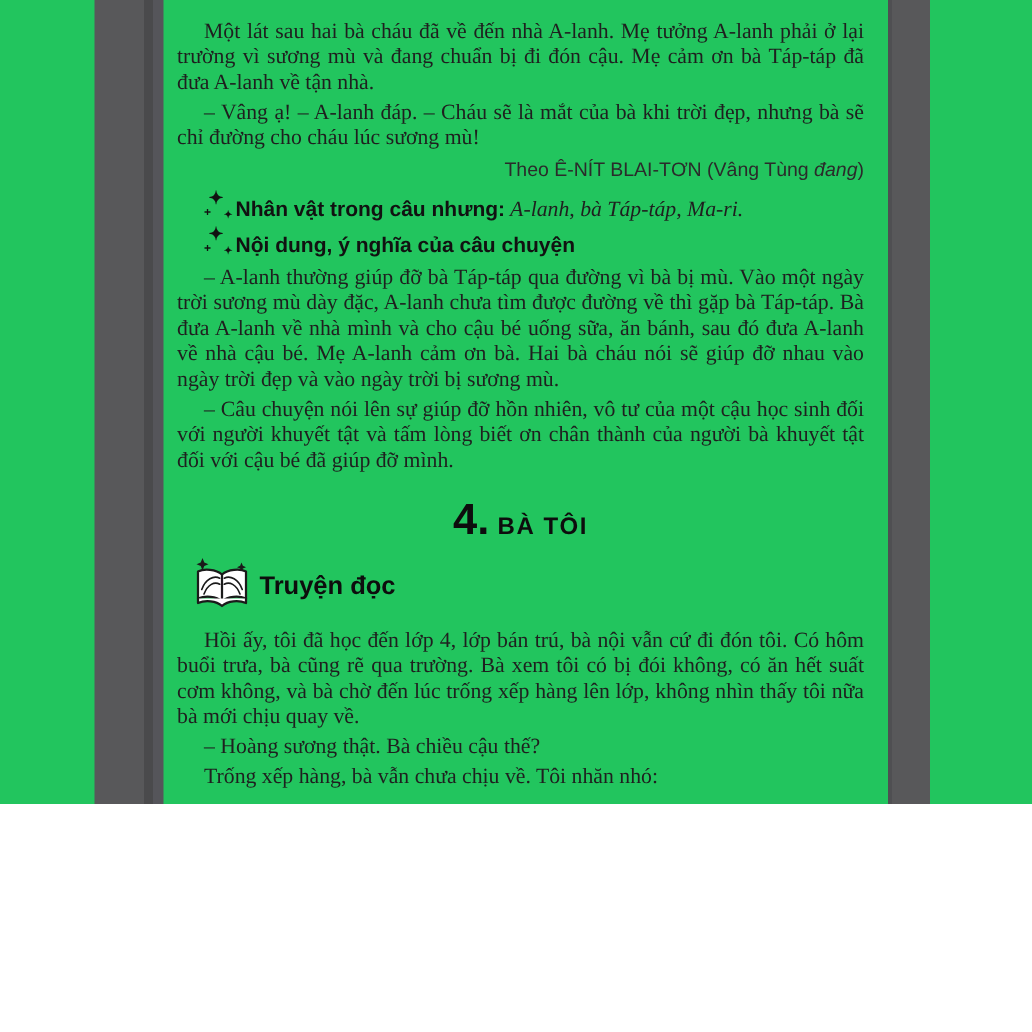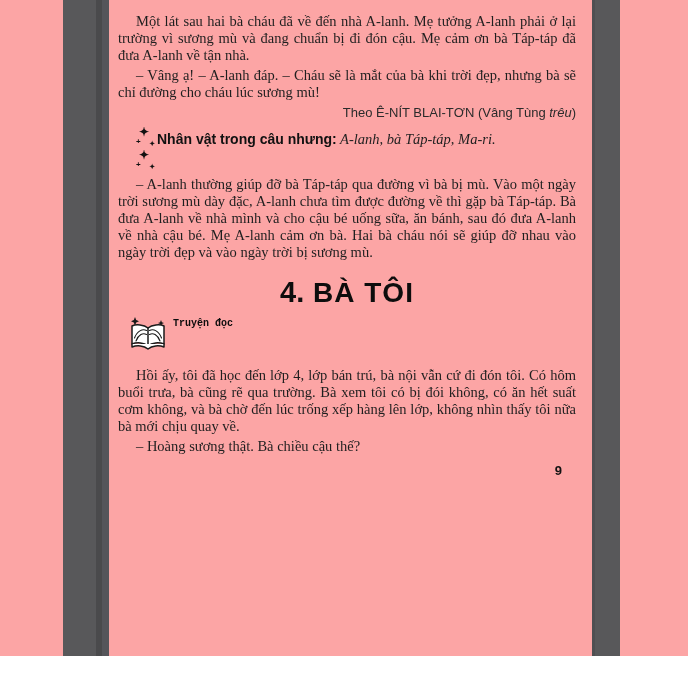--- a/index.html
+++ b/index.html
@@ -1,16 +1,16 @@
 <!DOCTYPE html>
 <html><head>
 <meta charset="utf-8">
 <style>
   html,body{margin:0;padding:0;}
-  #screen{position:relative;width:688px;height:656px;background:#fca5a5;overflow:hidden;
+  #screen{position:relative;width:688px;height:536px;background:#22c55e;overflow:hidden;
           font-family:"Liberation Serif",serif;}
   .photo-bar{position:absolute;top:0;height:686px;background:#58585a;}
   #bar-left{left:63px;width:46px;
             background:linear-gradient(90deg,#58585a 0 33px,#4a4a4c 33px 39px,#55555a 39px 46px);}
   #bar-right{left:592px;width:28px;
              background:linear-gradient(90deg,#4f4f52 0 3px,#58585a 3px 28px);}
   #content{position:absolute;left:118px;top:13px;width:458px;color:#1f1f1f;
            font-size:14.5px;line-height:17px;text-align:justify;}
   p.para{margin:0 0 3px 0;text-indent:18px;}
   .attribution{font-family:"Liberation Sans",sans-serif;font-size:13px;color:#2b2b2b;
@@ -21,52 +21,53 @@
   .bullet-row .value{font-family:"Liberation Serif",serif;font-weight:normal;color:#1f1f1f;
                      font-size:14.5px;font-style:italic;}
   .spark{display:inline-block;position:relative;width:15px;height:16px;vertical-align:-2px;
          margin-right:4px;}
   .spark .s-big{position:absolute;left:1px;top:-4px;font-style:normal;font-size:12px;line-height:12px;color:#111;}
   .spark .s-small{position:absolute;right:-2px;bottom:-1px;font-style:normal;font-size:7px;line-height:7px;color:#111;}
   .spark .s-plus{position:absolute;left:-2px;bottom:0px;font-style:normal;font-size:8px;line-height:8px;font-weight:bold;color:#111;}
   .lesson-heading{text-align:center;font-family:"Liberation Sans",sans-serif;font-weight:bold;
                   color:#0d0d0d;margin:15px 0 2px 0;line-height:32px;}
   .lesson-number{font-size:29px;}
-  .lesson-title{font-size:28px;letter-spacing:1px;}
-  .section-row{display:flex;align-items:flex-start;margin:2px 0 6px 8px;
-               font-family:Liberation Mono, monospace;font-weight:bold;font-size:10px;color:#0d0d0d;}
+  .lesson-title{font-size:16px;letter-spacing:1px;}
+  .section-row{display:flex;align-items:center;margin:2px 0 6px 8px;
+               font-family:Liberation Sans, sans-serif;font-weight:bold;font-size:17px;color:#0d0d0d;}
   .section-row .book-icon{margin-right:3px;}
   .section-row .label{padding-bottom:2px;}
   .page-number{font-family:"Liberation Sans",sans-serif;font-weight:bold;font-size:13px;
                text-align:right;padding-right:14px;margin-top:7px;color:#111;}
 </style>
 </head>
 <body>
 
 <div id="screen">
 
   <div id="bar-left" class="photo-bar"></div>
   <div id="bar-right" class="photo-bar"></div>
 
   <div id="content">
 
     <p class="para">Một lát sau hai bà cháu đã về đến nhà A-lanh. Mẹ tưởng A-lanh phải ở lại trường vì sương mù và đang chuẩn bị đi đón cậu. Mẹ cảm ơn bà Táp-táp đã đưa A-lanh về tận nhà.</p>
     <p class="para">– Vâng ạ! – A-lanh đáp. – Cháu sẽ là mắt của bà khi trời đẹp, nhưng bà sẽ chỉ đường cho cháu lúc sương mù!</p>
 
-    <div class="attribution"><span>Theo Ê-NÍT BLAI-TƠN (Vâng Tùng </span><span class="it">trêu</span><span>)</span></div>
+    <div class="attribution"><span>Theo Ê-NÍT BLAI-TƠN (Vâng Tùng </span><span class="it">đang</span><span>)</span></div>
 
     <div class="bullet-row">
       <span class="spark"><i class="s-big">✦</i><i class="s-small">✦</i><i class="s-plus">+</i></span><span>Nhân vật trong câu nhưng:</span><span class="value"> A-lanh, bà Táp-táp, Ma-ri.</span>
     </div>
 
     <div class="bullet-row">
-      <span class="spark"><i class="s-big">✦</i><i class="s-small">✦</i><i class="s-plus">+</i></span>
+      <span class="spark"><i class="s-big">✦</i><i class="s-small">✦</i><i class="s-plus">+</i></span><span>Nội dung, ý nghĩa của câu chuyện</span>
     </div>
 
     <p class="para">– A-lanh thường giúp đỡ bà Táp-táp qua đường vì bà bị mù. Vào một ngày trời sương mù dày đặc, A-lanh chưa tìm được đường về thì gặp bà Táp-táp. Bà đưa A-lanh về nhà mình và cho cậu bé uống sữa, ăn bánh, sau đó đưa A-lanh về nhà cậu bé. Mẹ A-lanh cảm ơn bà. Hai bà cháu nói sẽ giúp đỡ nhau vào ngày trời đẹp và vào ngày trời bị sương mù.</p>
+    <p class="para">– Câu chuyện nói lên sự giúp đỡ hồn nhiên, vô tư của một cậu học sinh đối với người khuyết tật và tấm lòng biết ơn chân thành của người bà khuyết tật đối với cậu bé đã giúp đỡ mình.</p>
 
     <div class="lesson-heading"><span class="lesson-number">4.</span><span class="lesson-title"> BÀ TÔI</span></div>
 
     <div class="section-row">
       <span class="book-icon">
         <svg width="44" height="40" viewBox="0 0 44 40" fill="none">
           <path d="M9 2 L10.2 5 L13 6.2 L10.2 7.4 L9 10.4 L7.8 7.4 L5 6.2 L7.8 5 Z" fill="#1a1a1a"></path>
           <path d="M35 5 L35.9 7.2 L38 8.1 L35.9 9 L35 11.2 L34.1 9 L32 8.1 L34.1 7.2 Z" fill="#1a1a1a"></path>
           <g stroke="#1a1a1a" stroke-width="1.5" fill="#ffffff" stroke-linejoin="round" stroke-linecap="round">
             <path d="M22 13 C18 9.5, 10 9, 6 11 L6 29 C11 27, 18 27.5, 22 31 C26 27.5, 33 27, 38 29 L38 11 C34 9, 26 9.5, 22 13 Z"></path>
@@ -79,17 +80,18 @@
             <path d="M35.5 23 C33 16, 27.5 13.5, 23.5 15.5"></path>
             <path d="M34 26 C31.5 19.5, 27 17.5, 23.5 19.5"></path>
           </g>
         </svg>
       </span>
       <span class="label">Truyện đọc</span>
     </div>
 
     <p class="para">Hồi ấy, tôi đã học đến lớp 4, lớp bán trú, bà nội vẫn cứ đi đón tôi. Có hôm buổi trưa, bà cũng rẽ qua trường. Bà xem tôi có bị đói không, có ăn hết suất cơm không, và bà chờ đến lúc trống xếp hàng lên lớp, không nhìn thấy tôi nữa bà mới chịu quay về.</p>
     <p class="para">– Hoàng sương thật. Bà chiều cậu thế?</p>
+    <p class="para">Trống xếp hàng, bà vẫn chưa chịu về. Tôi nhăn nhó:</p>
 
     <div class="page-number">9</div>
 
   </div>
 </div>
 
 </body></html>

